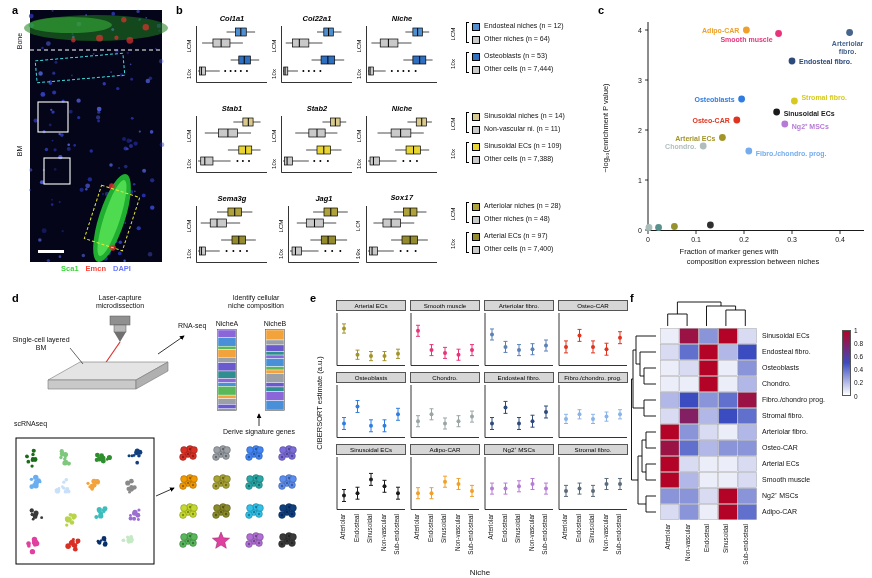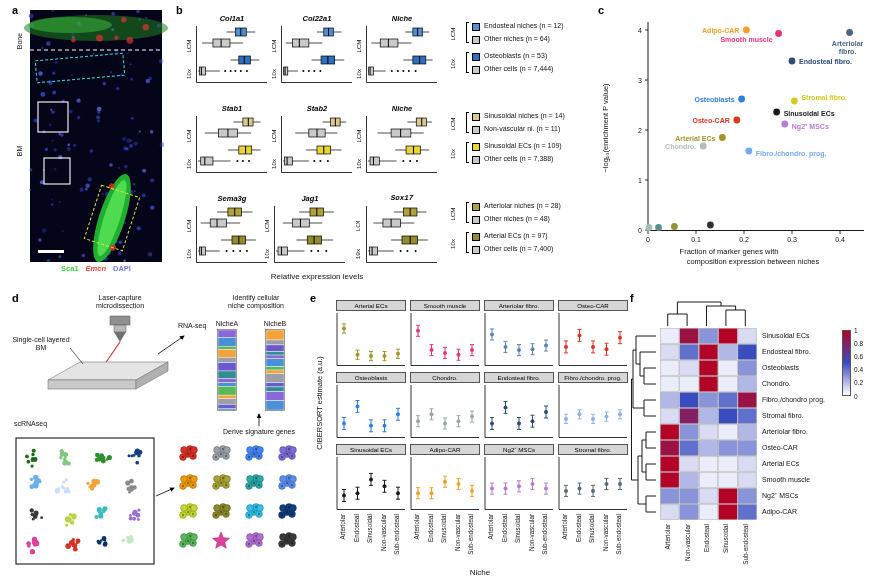--- a/index.html
+++ b/index.html
@@ -168,21 +168,21 @@
         <ellipse cx="82" cy="208" rx="13" ry="46" fill="#1fae2f"></ellipse>
         <ellipse cx="82" cy="208" rx="8" ry="40" fill="#54e054" opacity="0.9"></ellipse>
         <circle cx="72" cy="178" r="3" fill="#e03030" opacity="0.8"></circle>
         <circle cx="92" cy="236" r="3" fill="#e03030" opacity="0.8"></circle>
         <rect x="62" y="180" width="40" height="56" fill="none" stroke="#e8e832" stroke-width="1" stroke-dasharray="3,2"></rect>
       </g>
       <rect x="8" y="240" width="26" height="3" fill="#fff"></rect>
     </svg>
   <div id="stain-legend" style="left:30px;top:264px;width:132px">
       <span style="color: rgb(58, 212, 58);">Sca1</span>
-      <span style="color: rgb(255, 65, 54); font-style: italic;">Emcn</span>
+      <span style="color: rgb(255, 65, 54);">Emcn</span>
       <span style="color: rgb(106, 121, 255);">DAPI</span>
     </div>
 
   <div class="plabel" style="left:176px;top:4px">b</div>
   <div id="b-grid" style="left:180px;top:14px;width:268px;height:256px">
       <div class="btile" style="left: 0px; top: 0px;">
         <div class="btitle">Col1a1</div>
         <div class="rot mlab" style="left: 6px; top: 44px; width: 24px;">LCM</div>
         <div class="rot mlab" style="left: 6px; top: 72px; width: 24px;">10x</div>
         <svg width="72" height="66" style="position:absolute;left:16px;top:10px">
@@ -348,21 +348,21 @@
           <line x1="42.8" y1="32" x2="42.8" y2="40" stroke="#000" stroke-width="1"></line>
           <line x1="2" y1="47" x2="23.76" y2="47" stroke="#000" stroke-width="0.7"></line>
           <rect x="3.3600000000000003" y="43" width="6.12" height="8" fill="#c9c9c9" stroke="#000" stroke-width="0.7"></rect>
           <line x1="5.4" y1="43" x2="5.4" y2="51" stroke="#000" stroke-width="1"></line>
           <circle cx="30.56" cy="47" r="1" fill="#000"></circle>
           <circle cx="37.36" cy="47" r="1" fill="#000"></circle>
           <circle cx="44.16" cy="47" r="1" fill="#000"></circle>
           <circle cx="50.96" cy="47" r="1" fill="#000"></circle>
         </svg>
       </div>
-      <div class="btile" style="left: 78px; top: 180px;">
+      <div class="btile" style="left: 92px; top: 180px;">
         <div class="btitle">Jag1</div>
         <div class="rot mlab" style="left: 6px; top: 44px; width: 24px;">LCM</div>
         <div class="rot mlab" style="left: 6px; top: 72px; width: 24px;">10x</div>
         <svg width="72" height="66" style="position:absolute;left:16px;top:10px">
           <line x1="0.5" y1="2" x2="0.5" y2="58.5" stroke="#000" stroke-width="0.8"></line>
           <line x1="0.5" y1="58.5" x2="71" y2="58.5" stroke="#000" stroke-width="0.8"></line>
           <line x1="25.12" y1="8" x2="59.8" y2="8" stroke="#000" stroke-width="0.7"></line>
           <rect x="36" y="4" width="13.599999999999994" height="8" fill="#b0a23a" stroke="#000" stroke-width="0.7"></rect>
           <line x1="42.8" y1="4" x2="42.8" y2="12" stroke="#000" stroke-width="1"></line>
           <line x1="8.8" y1="19" x2="48.24" y2="19" stroke="#000" stroke-width="0.7"></line>
@@ -441,21 +441,20 @@
         <div class="sw" style="left: 24px; top: 14px; background: rgb(201, 201, 201);"></div>
         <div class="t" style="left: 36px; top: 13px; width: 112px; white-space: nowrap;">Other niches (n = 48)</div>
         <div class="rot mlab" style="left: 2px; top: 53px; width: 22px; text-align: center;">10x</div>
         <div class="bracket" style="left: 18px; top: 30px; height: 21px;"></div>
         <div class="sw" style="left: 24px; top: 31px; background: rgb(148, 138, 46);"></div>
         <div class="t" style="left: 36px; top: 30px; width: 112px; white-space: nowrap;">Arterial ECs (n = 97)</div>
         <div class="sw" style="left: 24px; top: 44px; background: rgb(201, 201, 201);"></div>
         <div class="t" style="left: 36px; top: 43px; width: 112px; white-space: nowrap;">Other cells (n = 7,400)</div>
       </div>
     </div>
-  <div class="t ctr" style="left:196px;top:272px;width:242px;font-size:8px">Relative expression levels</div>
 
   <div class="plabel" style="left:598px;top:4px">c</div>
   <div class="rot" style="left:602px;top:212px;width:168px;text-align:center;font-size:7.5px">−log₁₀(enrichment P value)</div>
   <svg id="c-svg" style="left: 612px;top:8px" width="258" height="236">
       <line x1="36" y1="14" x2="36" y2="222.5" stroke="#000" stroke-width="0.9"></line>
       <line x1="36" y1="222.5" x2="252" y2="222.5" stroke="#000" stroke-width="0.9"></line>
       <line x1="36" y1="222.5" x2="36" y2="226" stroke="#000" stroke-width="0.8"></line>
       <text x="36" y="234" font-size="7" fill="#111" text-anchor="middle">0</text>
       <line x1="84" y1="222.5" x2="84" y2="226" stroke="#000" stroke-width="0.8"></line>
       <text x="84" y="234" font-size="7" fill="#111" text-anchor="middle">0.1</text>

